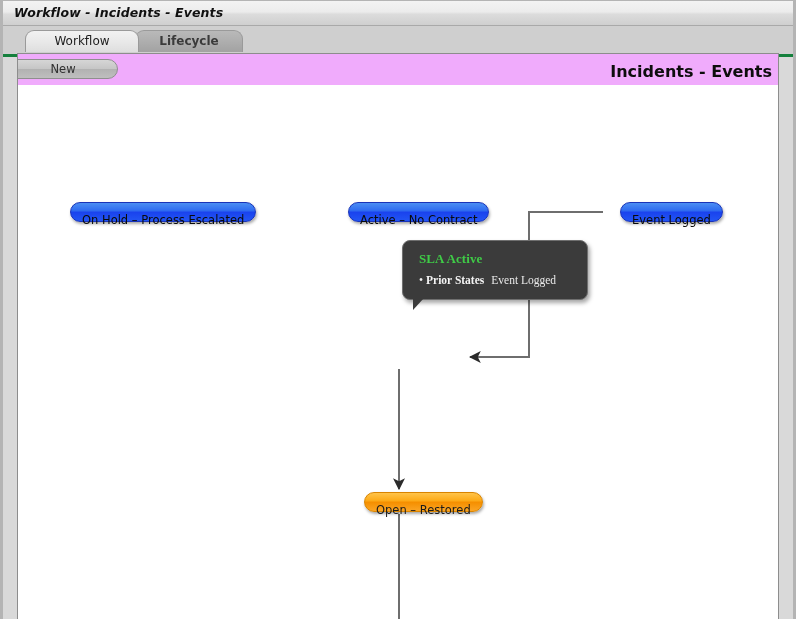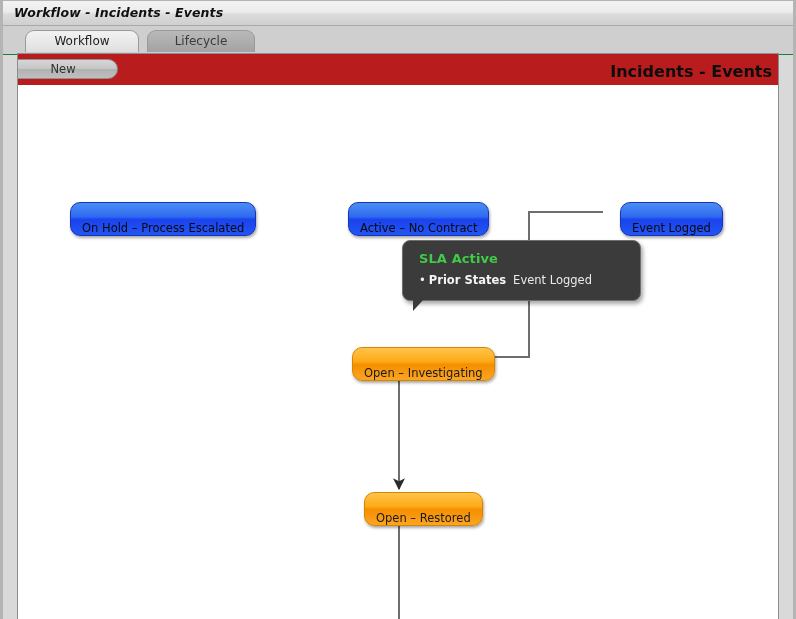--- a/index.html
+++ b/index.html
@@ -57,21 +57,21 @@
     font-style: italic;
   }
 
   
   .tabstrip {
     position: absolute;
     left: 3px; top: 26px;
     width: 790px;
     height: 26px;
     background: #cfcfcf;
-    border-bottom: 3px solid #15803d;
+    border-bottom: 5px solid #15803d;
   }
   .tab {
     position: absolute;
     top: 4px;
     height: 22px;
     box-sizing: border-box;
     border: 1px solid #9a9a9a;
     border-bottom: none;
     border-radius: 9px 9px 0 0;
     font-size: 12px;
@@ -84,21 +84,21 @@
     background: linear-gradient(to bottom, #f2f2f2 0%, #e8e8e8 55%, #dedede 100%);
     color: #1e1e1e;
     z-index: 3;
   }
   .tab.inactive {
     background: linear-gradient(to bottom, #b9b9b9 0%, #aeaeae 50%, #a2a2a2 100%);
     color: #3a3a3a;
     z-index: 2;
   }
   #tab-workflow { left: 22px; width: 114px; }
-  #tab-lifecycle { left: 144px; width: 108px; }
+  #tab-lifecycle { left: 132px; width: 108px; font-weight: bold; }
 
   
   .panel {
     position: absolute;
     left: 17px;
     top: 53px;
     width: 762px;
     height: 566px;
     box-sizing: border-box;
     background: #ffffff;
@@ -111,21 +111,21 @@
     left: 3px; top: 52px;
     width: 790px; height: 2px;
     background: #cfcfcf;
   }
 
   .toolbar {
     position: absolute;
     left: 0; top: 0;
     width: 100%;
     height: 31px;
-    background: #b91c1c;
+    background: #f0abfc;
   }
   .btn-new {
     position: absolute;
     left: -10px;
     top: 5px;
     width: 110px;
     height: 20px;
     box-sizing: border-box;
     border: 1px solid #8f8f8f;
     border-radius: 10px;
@@ -168,21 +168,21 @@
     box-sizing: border-box;
     height: 20px;
     border-radius: 10px;
     font-size: 11.5px;
     line-height: 19px;
     text-align: center;
     white-space: nowrap;
     cursor: pointer;
     z-index: 10;
     box-shadow: 1px 2px 3px rgba(0,0,0,0.34);
-    padding: 16px 11px;
+    padding: 8px 11px;
   }
   .node.blue {
     background: linear-gradient(to bottom, #4b8ef3 0%, #2f6bf0 42%, #1a43ee 52%, #2255f4 100%);
     border: 1px solid #1933b8;
     color: #0a0a0a;
   }
   .node.orange {
     background: linear-gradient(to bottom, #ffc44a 0%, #fdaa18 42%, #f58f00 52%, #fba524 100%);
     border: 1px solid #d98400;
     color: #1a1a1a;
@@ -192,28 +192,29 @@
   #node-pending        { left: 330px; top: 117px; }
   #node-event-logged   { left: 602px; top: 117px; }
   #node-open-invest    { left: 334px; top: 262px; }
   #node-open-restored  { left: 346px; top: 407px; }
 
   
   .tooltip {
     position: absolute;
     left: 384px;
     top: 155px;
-    width: 239px;
+    width: 186px;
     box-sizing: border-box;
     background: #3b3b3b;
     border: 1px solid #6f6f6f;
     border-radius: 8px;
     padding: 10px 12px 9px 16px;
     z-index: 25;
     box-shadow: 2px 3px 4px rgba(0,0,0,0.35);
+    font-family: Liberation Serif, serif;
   }
   .tooltip-title {
     font-size: 13px;
     font-weight: bold;
     color: #3fcb47;
     margin-bottom: 7px;
     letter-spacing: 0.1px;
   }
   .tooltip-row {
     font-size: 11.5px;
@@ -284,21 +285,20 @@
 
         <path d="M 381 429 L 381 547" fill="none" stroke="#6e6e6e" stroke-width="2" marker-end="url(#arrow-down)"></path>
       </svg>
 
       <div class="node blue" id="node-on-hold">On Hold – Process Escalated</div>
 
       <div class="node blue" id="node-pending">Active – No Contract</div>
 
       <div class="node blue" id="node-event-logged">Event Logged</div>
 
-      <div class="node orange" id="node-open-invest">Open – Investigating</div>
 
       <div class="node orange" id="node-open-restored">Open – Restored</div>
 
       <div class="tooltip">
         <div class="tooltip-title">SLA Active</div>
 
         <div class="tooltip-row">
           <span class="tooltip-bullet">•</span><span class="tooltip-label">Prior States</span><span class="tooltip-value">Event Logged</span>
         </div>
 

